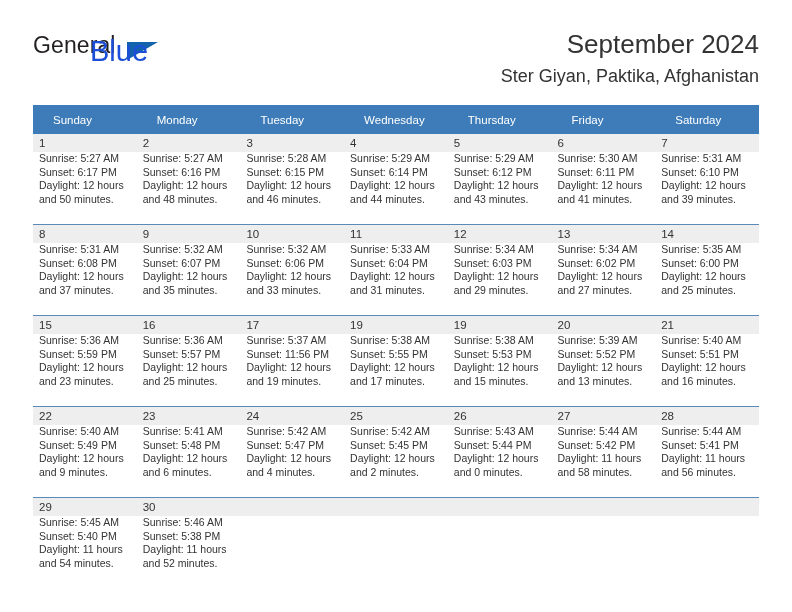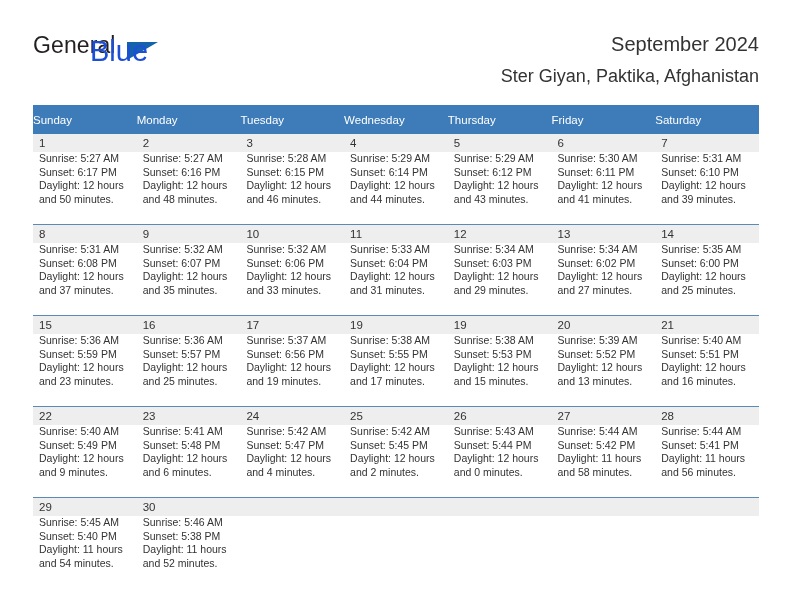--- a/index.html
+++ b/index.html
@@ -63,21 +63,21 @@
     border-bottom: 18px solid transparent;
   }
 
   .titles {
     position: absolute;
     right: 0;
     top: 0;
     text-align: right;
   }
   .cal-title {
-    font-size: 20px;
+    font-size: 26px;
     color: #333333;
     line-height: 32px;
     white-space: nowrap;
   }
   .cal-subtitle {
     font-size: 18px;
     color: #333333;
     line-height: 20px;
     margin-top: 6px;
     white-space: nowrap;
@@ -91,21 +91,21 @@
     width: 726px;
     border-collapse: collapse;
     table-layout: fixed;
   }
   .calendar th {
     background: #3d7cb8;
     color: #ffffff;
     font-weight: normal;
     font-size: 11.5px;
     text-align: left;
-    padding: 5px 0 5px 0;
+    padding: 5px 0 5px 20px;
     height: 19px;
     vertical-align: middle;
   }
   .week-row > td {
     padding: 0;
     vertical-align: top;
     border-top: 1px solid #5b89b8;
   }
   .week-row.first > td {
     border-top: none;
@@ -352,21 +352,21 @@
                 <div>Daylight: 12 hours</div>
                 <div>and 25 minutes.</div>
               </div>
             </div>
           </td>
           <td>
             <div class="cell">
               <div class="daynum">17</div>
               <div class="info">
                 <div>Sunrise: 5:37 AM</div>
-                <div>Sunset: 6:56 PM</div>
+                <div>Sunset: 11:56 PM</div>
                 <div>Daylight: 12 hours</div>
                 <div>and 19 minutes.</div>
               </div>
             </div>
           </td>
           <td>
             <div class="cell">
               <div class="daynum">19</div>
               <div class="info">
                 <div>Sunrise: 5:38 AM</div>

